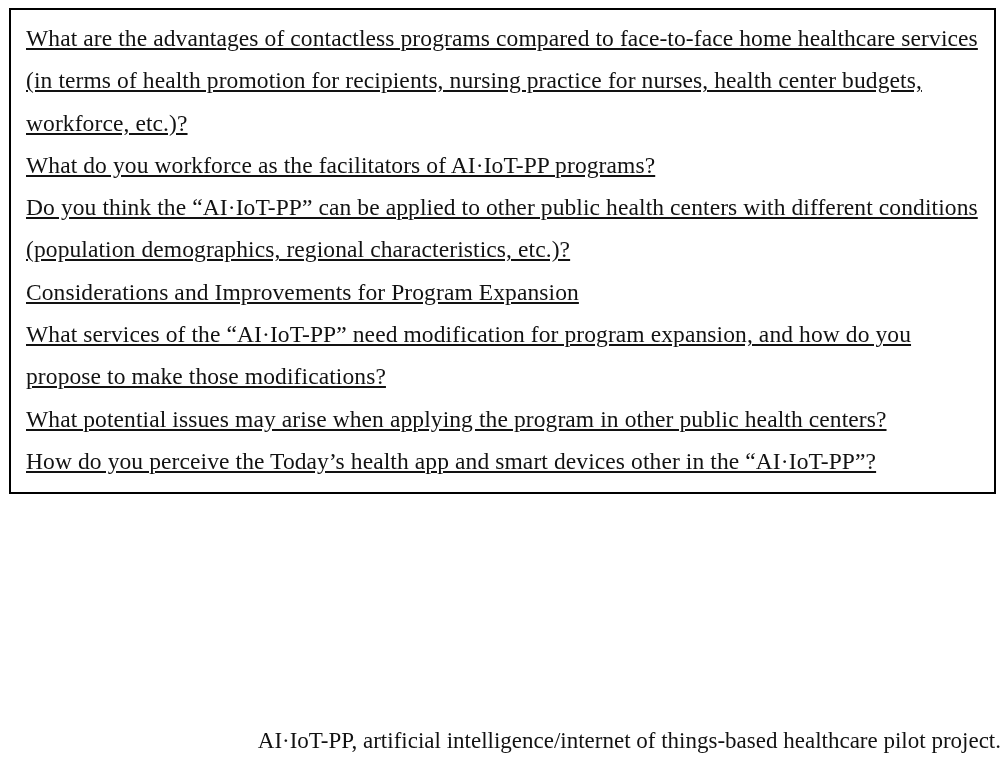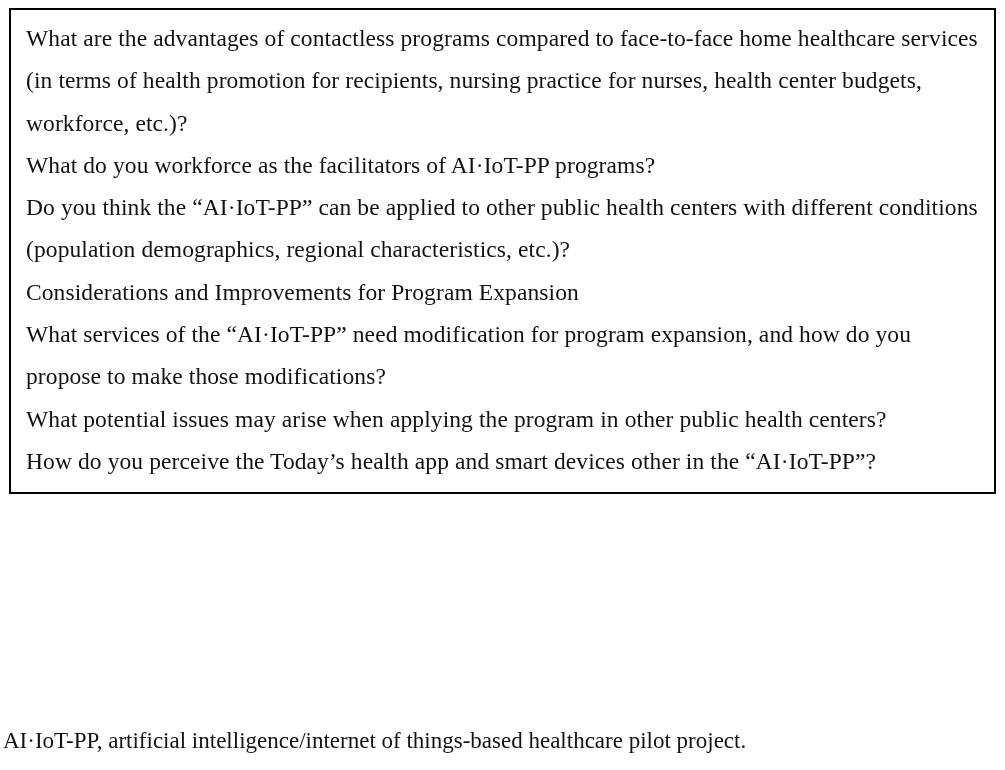--- a/index.html
+++ b/index.html
@@ -26,29 +26,31 @@
     border: 2px solid #000000;
     padding: 7px 15px 10px 15px;
     background: #ffffff;
   }
   .table-cell p.q {
     margin: 0;
     font-size: 23.5px;
     line-height: 42.3px;
     letter-spacing: 0.1px;
     color: #121212;
+    text-decoration: underline;
   }
   .footnote {
     position: absolute;
     left: 3px;
     top: 726px;
     width: 998px;
     font-size: 23px;
     line-height: 30px;
     color: #121212;
+    text-align: right;
   }
 </style>
 </head>
 <body>
 
 <div class="page">
 
   <div class="table-cell">
     <p class="q">What are the advantages of contactless programs compared to face-to-face home healthcare services (in terms of health promotion for recipients, nursing practice for nurses, health center budgets, workforce, etc.)?</p>
     <p class="q">What do you workforce as the facilitators of AI·IoT-PP programs?</p>

